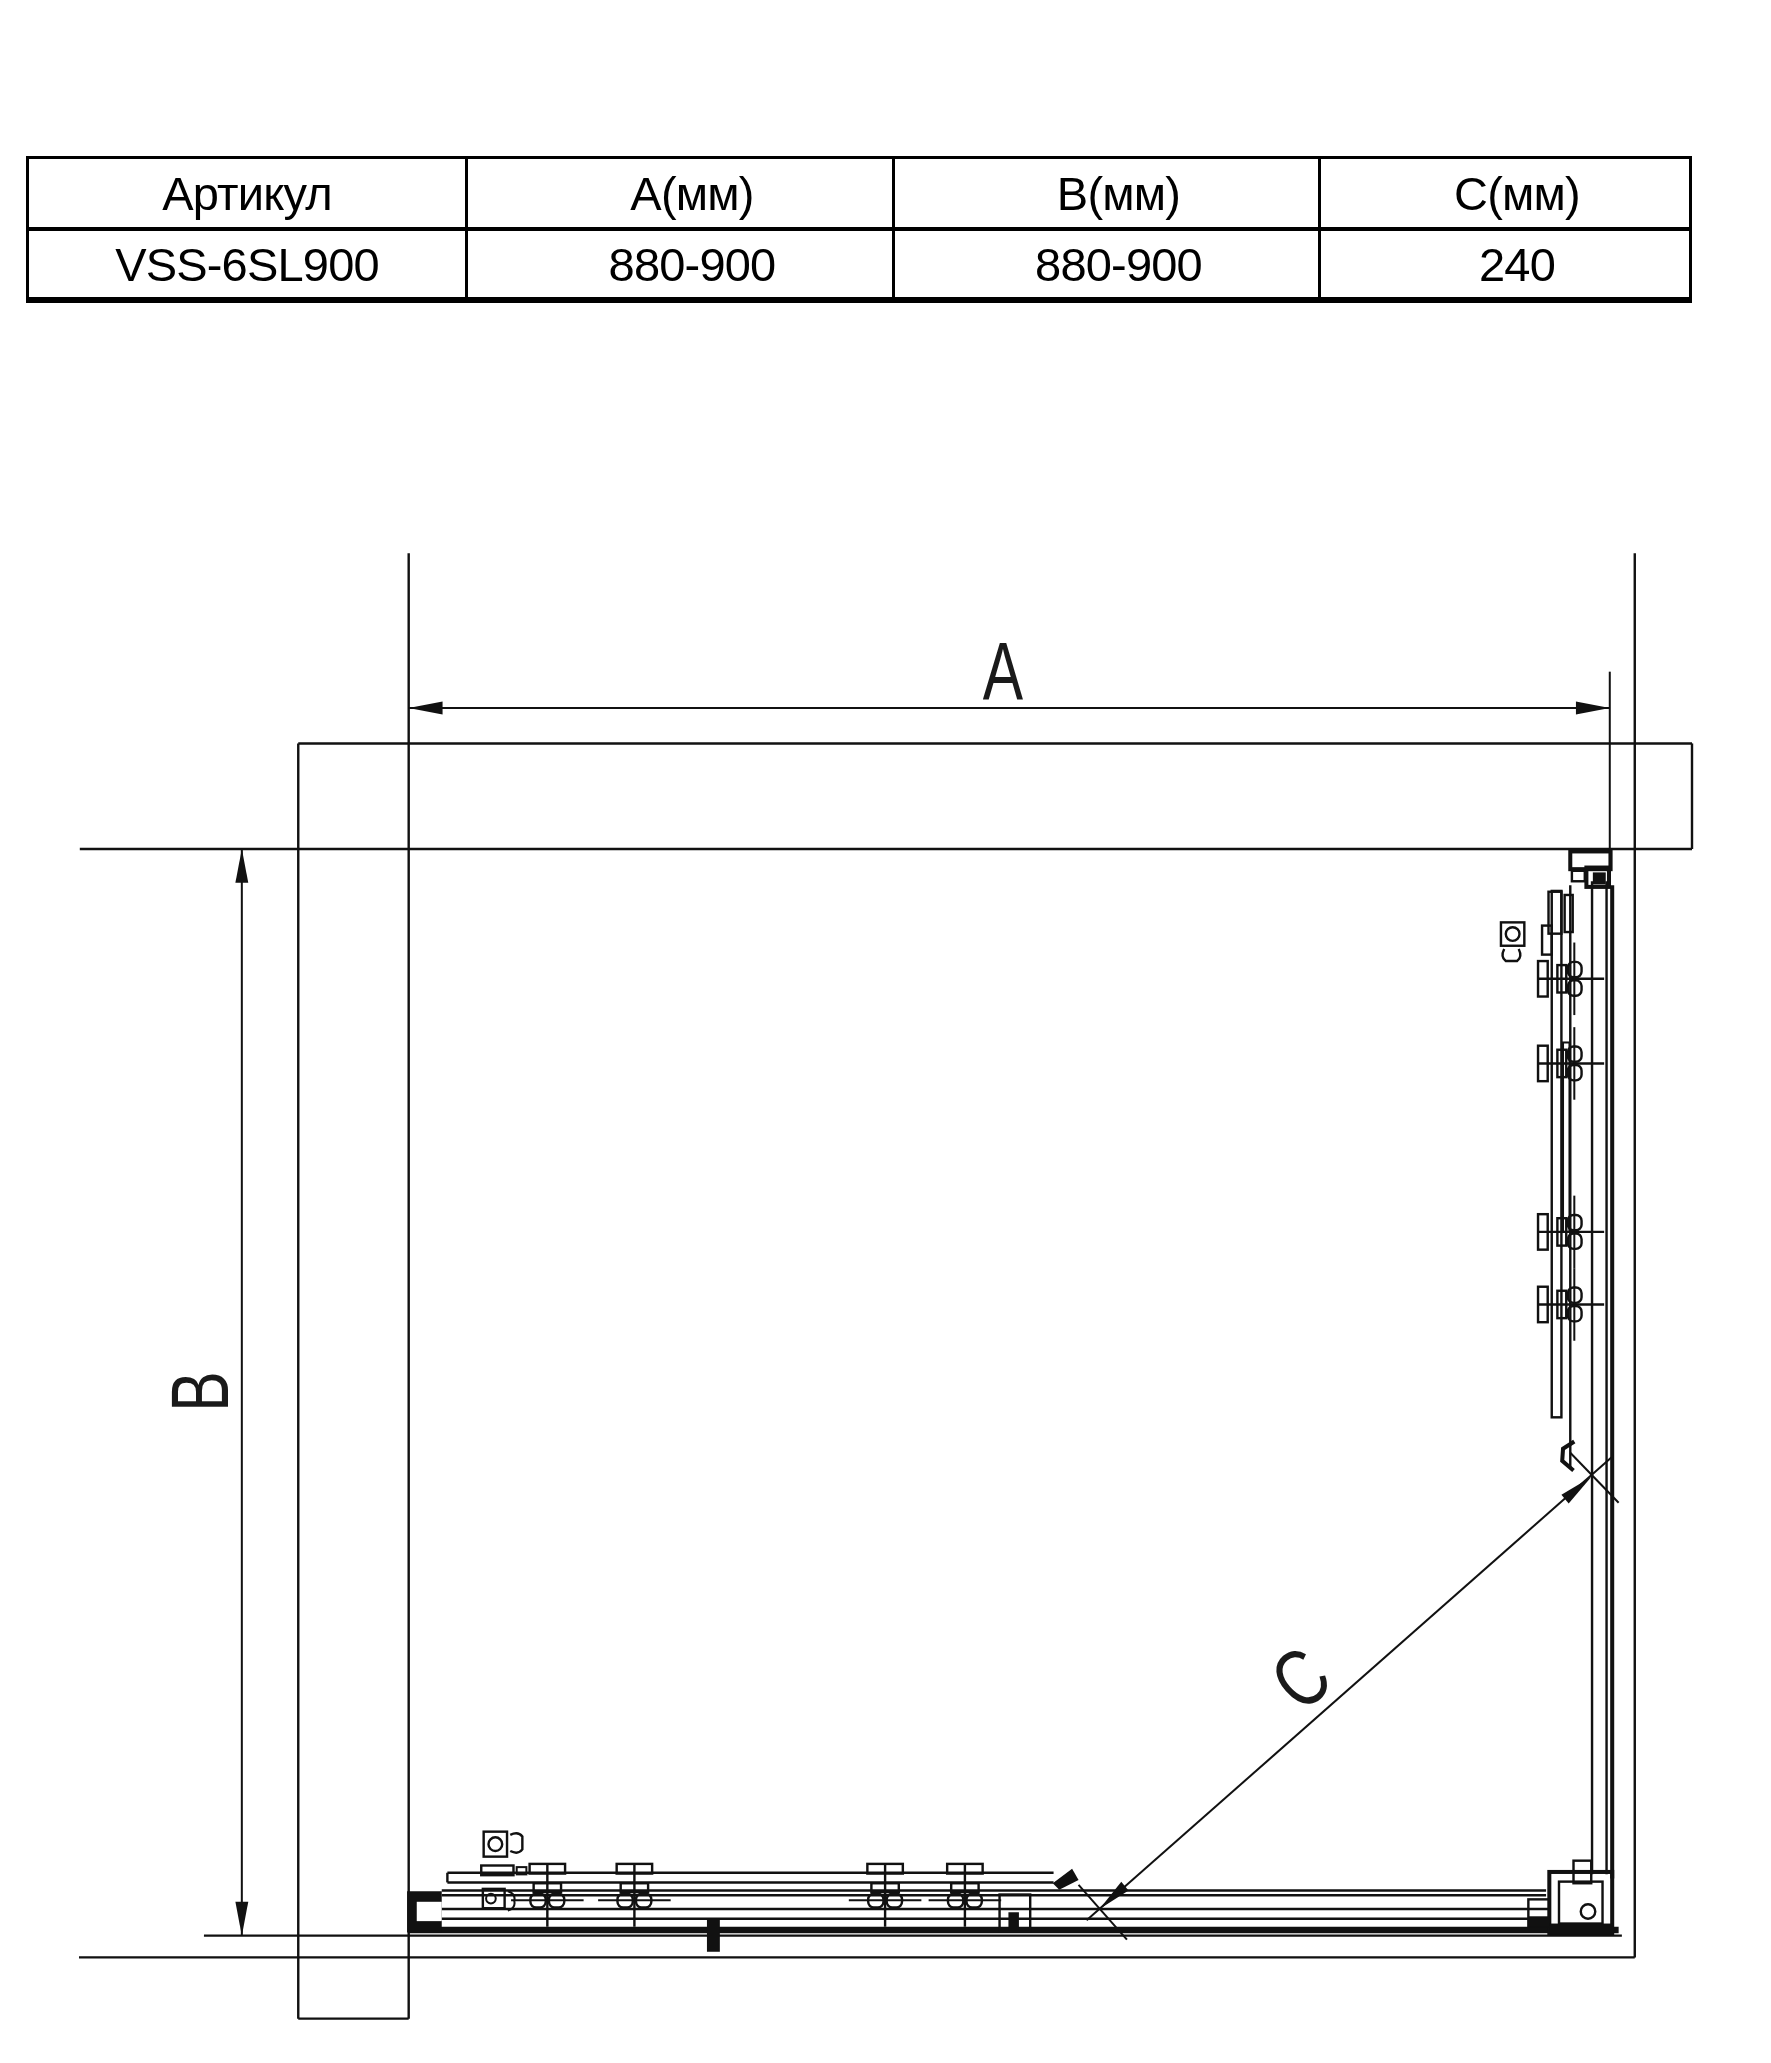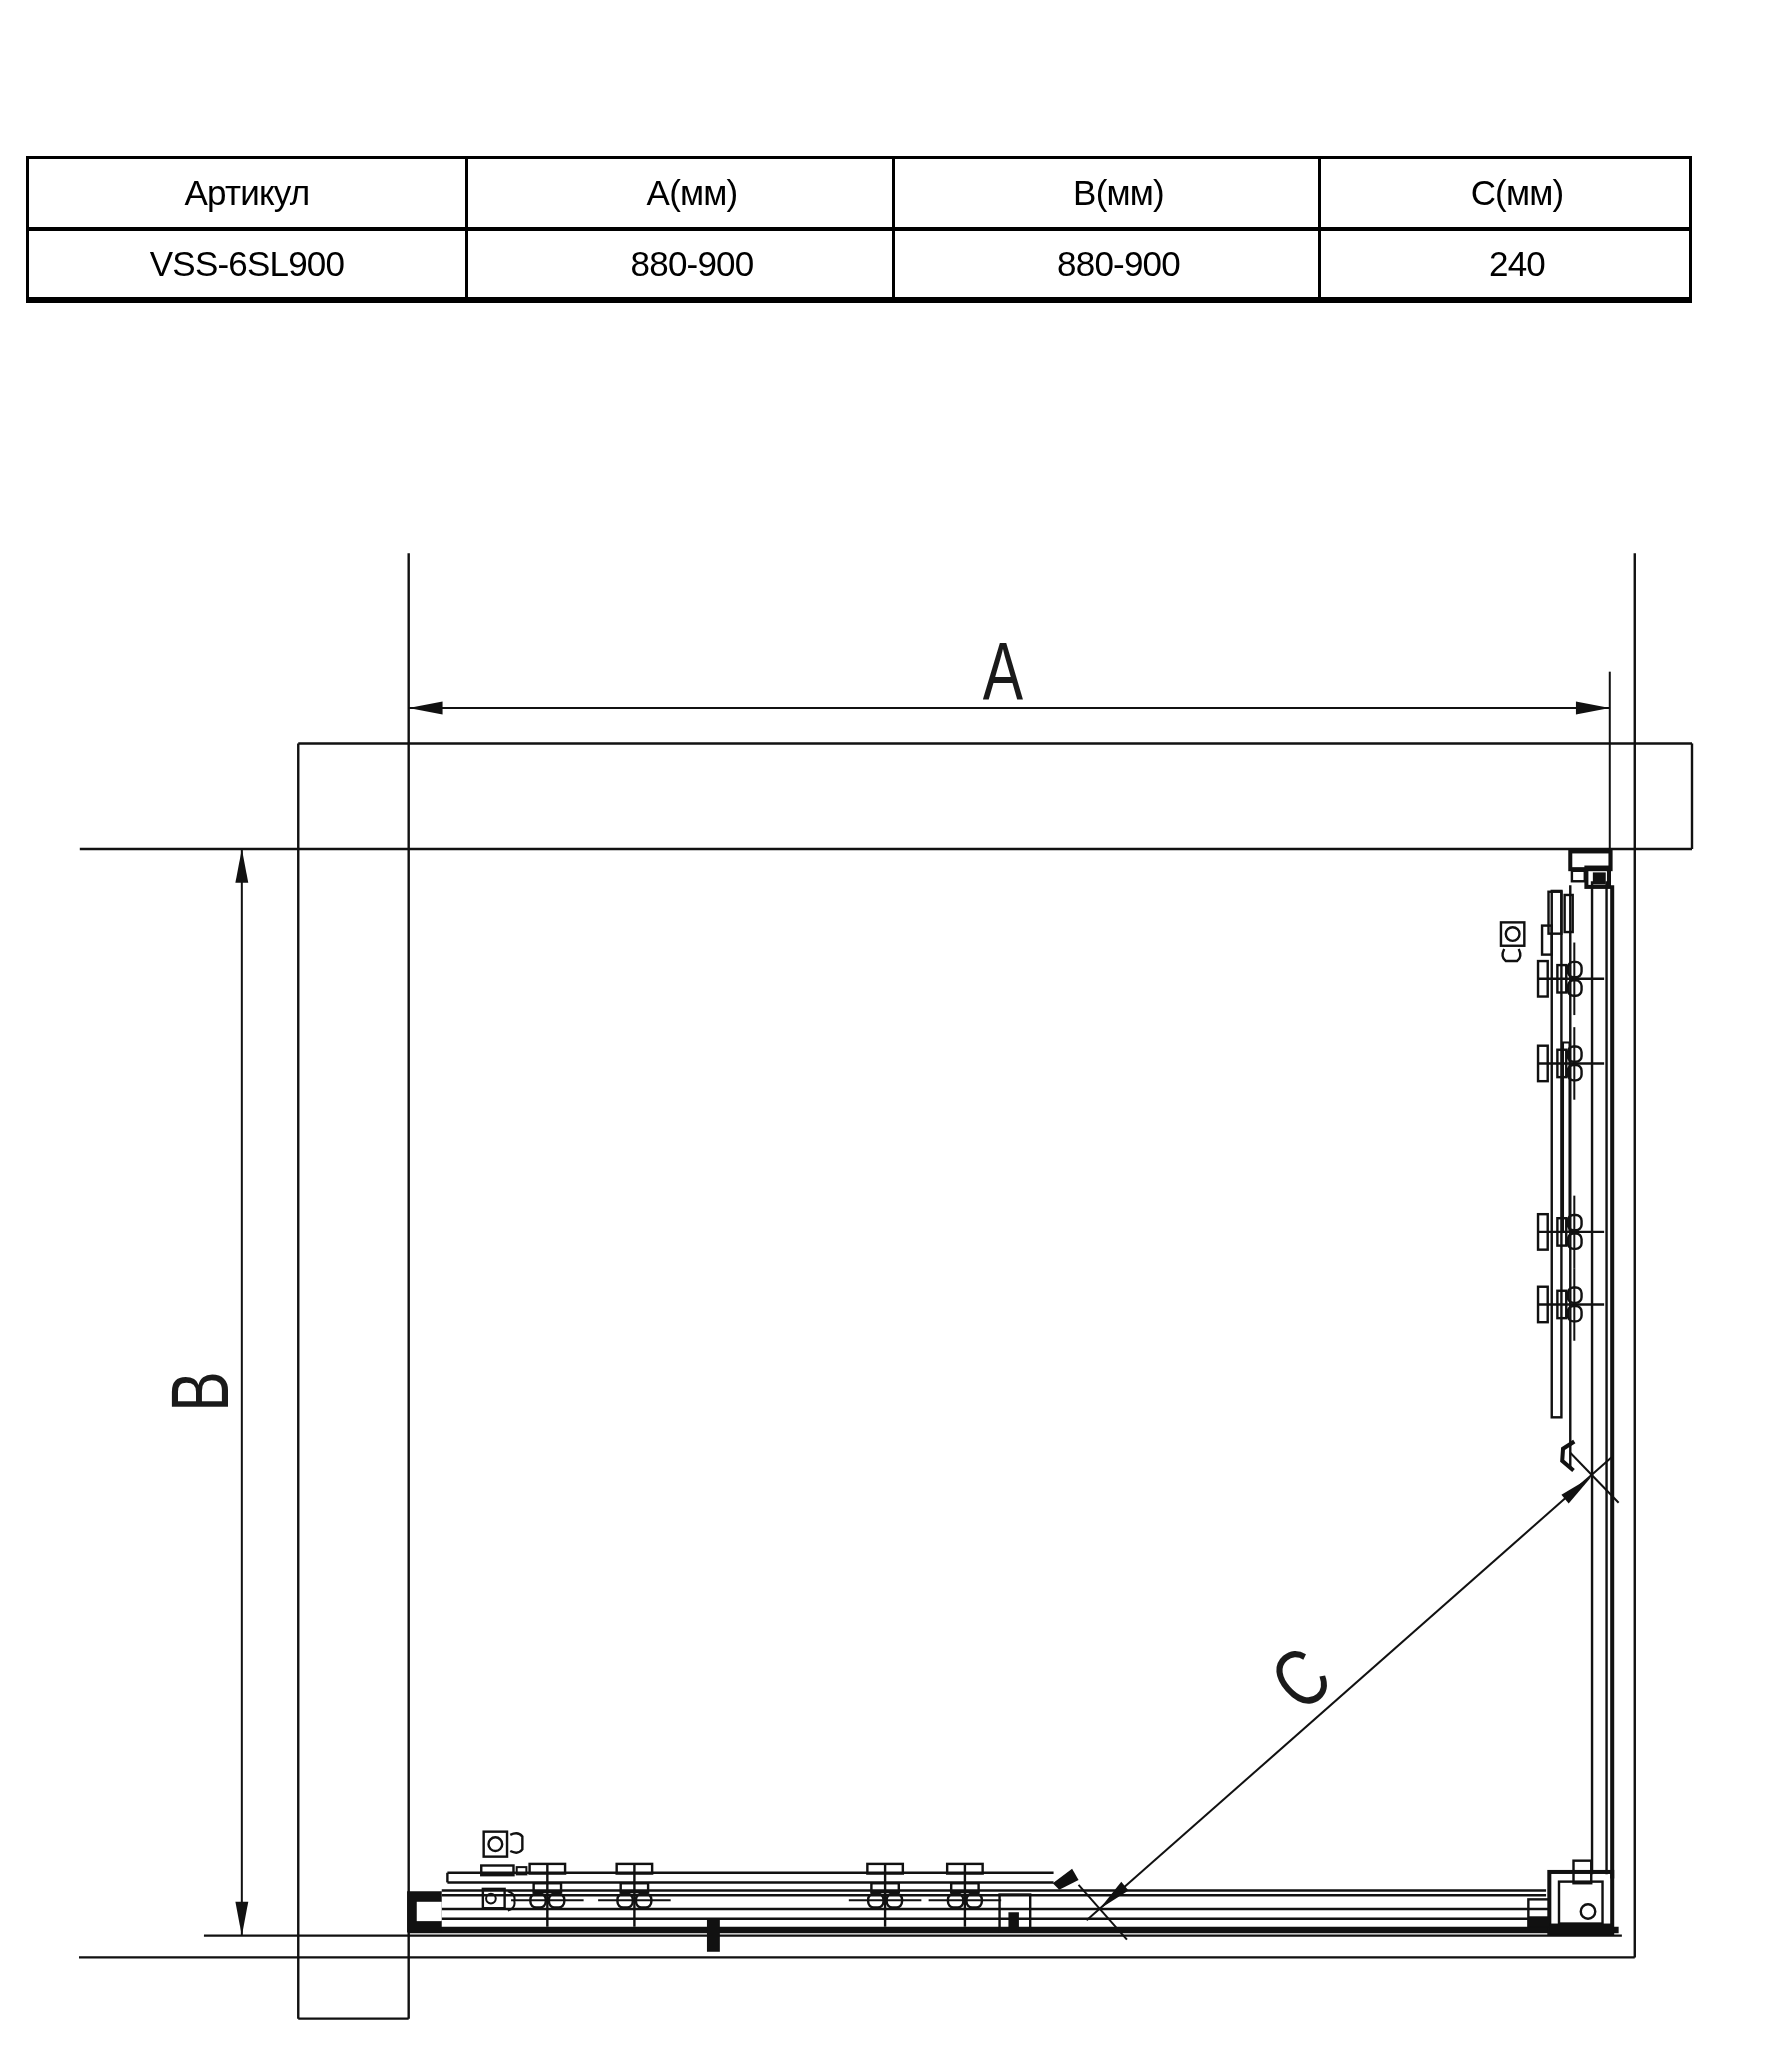--- a/index.html
+++ b/index.html
@@ -7,21 +7,21 @@
        font-family:"Liberation Sans",sans-serif;color:#000;}
 
   
   .spec-table{
     position:absolute;left:26px;top:156px;width:1663px;
     border-collapse:collapse;table-layout:fixed;
     border:3.2px solid #000;border-bottom-width:6.4px;
   }
   .spec-table th,.spec-table td{
     text-align:center;vertical-align:middle;
-    font-size:35px;font-weight:400;letter-spacing:-0.8px;
+    font-size:47px;font-weight:400;letter-spacing:-0.8px;
     padding:0;white-space:nowrap;
   }
   .spec-table th{height:68px;border-bottom:4.8px solid #000;}
   .spec-table td{height:66px;}
   .spec-table tr.data-row td{border-top:4px solid #d946ef;}
   .spec-table .vline{border-left:3.2px solid #000;padding-left:24px;}
 
   
   .drawing{position:absolute;left:0;top:0;width:1771px;height:2064px;}
   .ln{stroke:#111;stroke-width:3;fill:none;}

